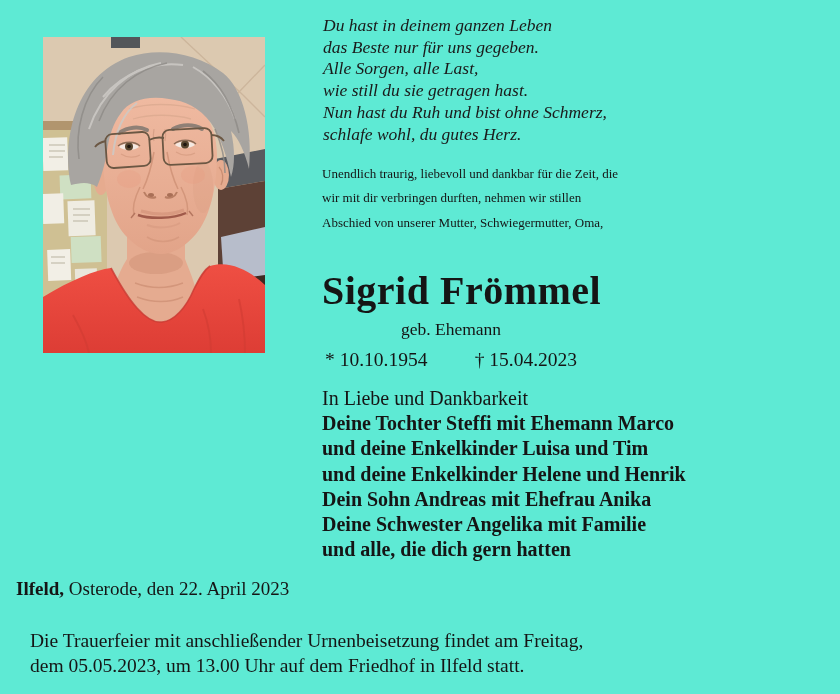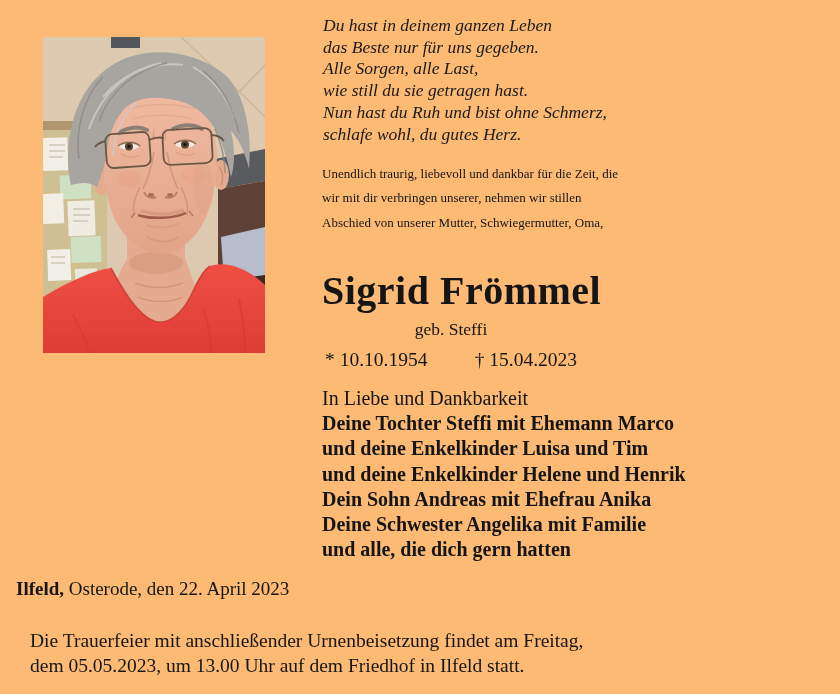--- a/index.html
+++ b/index.html
@@ -1,20 +1,20 @@
 <!DOCTYPE html>
 <html><head>
 <meta charset="utf-8">
 <style>
   html, body { margin: 0; padding: 0; }
   .page {
     position: relative;
     width: 840px;
     height: 694px;
-    background: #fdba74;
+    background: #5eead4;
     overflow: hidden;
     font-family: "Liberation Serif", "DejaVu Serif", serif;
     color: #151515;
   }
   .photo {
     position: absolute;
     left: 43px;
     top: 37px;
     width: 222px;
     height: 316px;
@@ -242,27 +242,27 @@
     <div>Du hast in deinem ganzen Leben</div>
     <div>das Beste nur für uns gegeben.</div>
     <div>Alle Sorgen, alle Last,</div>
     <div>wie still du sie getragen hast.</div>
     <div>Nun hast du Ruh und bist ohne Schmerz,</div>
     <div>schlafe wohl, du gutes Herz.</div>
   </div>
 
   <div class="intro">
     <div>Unendlich traurig, liebevoll und dankbar für die Zeit, die</div>
-    <div>wir mit dir verbringen unserer, nehmen wir stillen</div>
+    <div>wir mit dir verbringen durften, nehmen wir stillen</div>
     <div>Abschied von unserer Mutter, Schwiegermutter, Oma,</div>
   </div>
 
   <div class="name-block">
     <div class="name">Sigrid Frömmel</div>
-    <div class="maiden">geb. Steffi</div>
+    <div class="maiden">geb. Ehemann</div>
     <div class="dates">
       <span>* 10.10.1954</span>
       <span>† 15.04.2023</span>
     </div>
   </div>
 
   <div class="tribute">
     <div>In Liebe und Dankbarkeit</div>
     <div class="bold">Deine Tochter Steffi mit Ehemann Marco</div>
     <div class="bold">und deine Enkelkinder Luisa und Tim</div>

